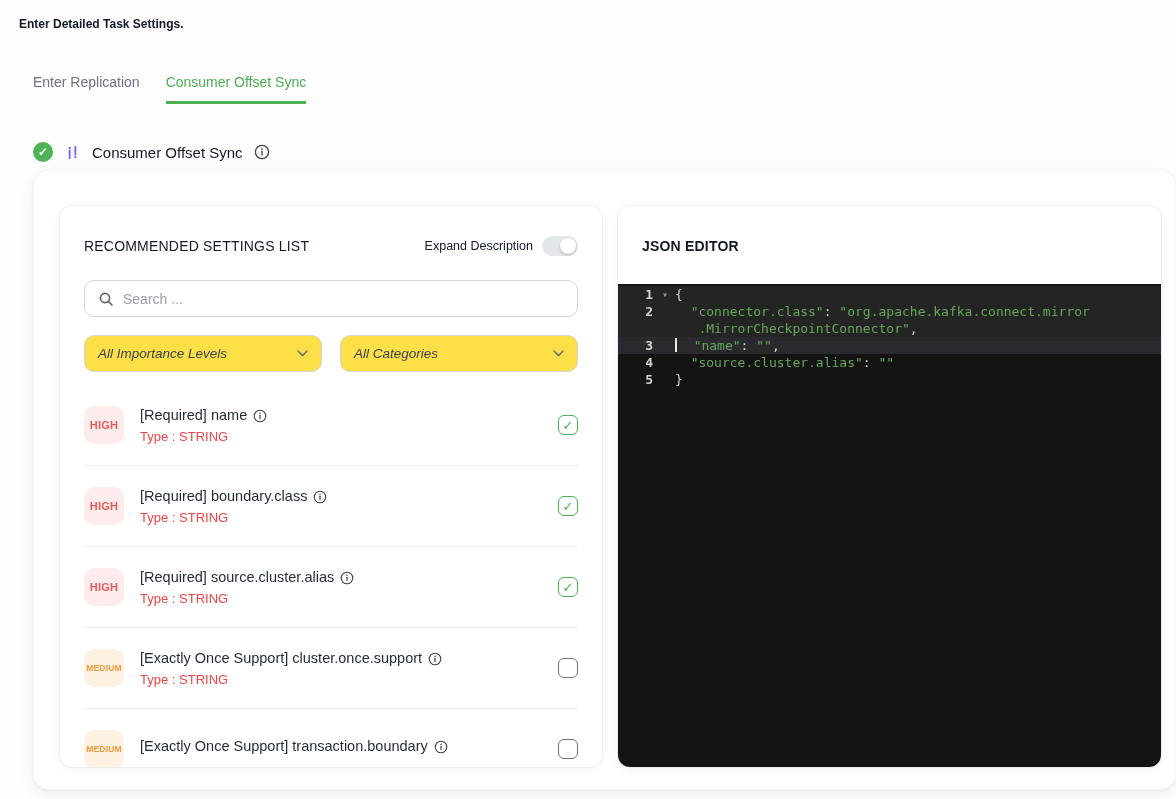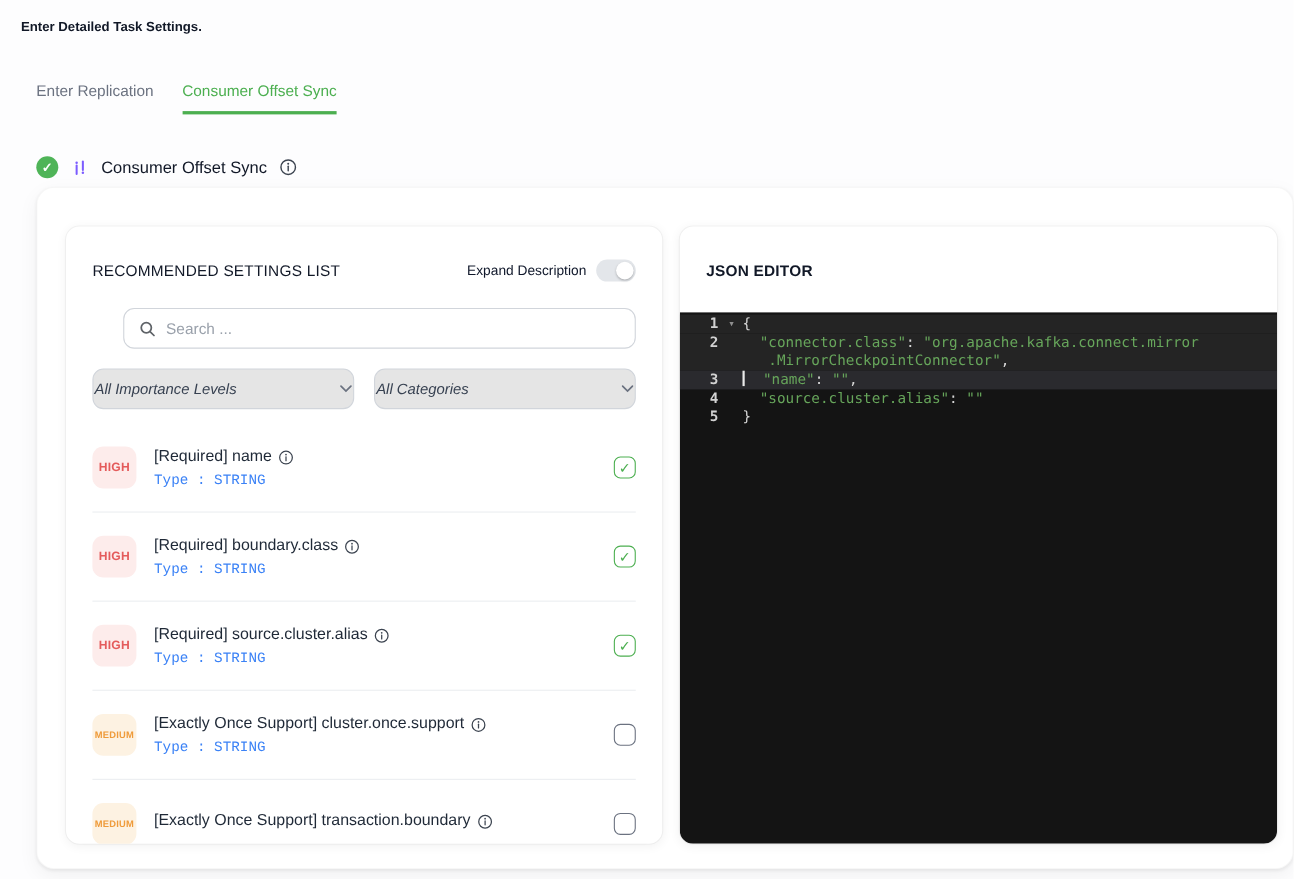--- a/index.html
+++ b/index.html
@@ -62,52 +62,52 @@
     width:36px; height:20px; border-radius:10px; background:#e3e6ea;
     position:relative; cursor:pointer; flex:0 0 auto;
   }
   .toggle .knob {
     position:absolute; top:2px; left:18px; width:16px; height:16px; border-radius:50%;
     background:#fff; box-shadow:0 1px 2px rgba(0,0,0,.25);
   }
 
   .search-box {
     margin-top:24px; height:37px; border:1px solid #d1d5db; border-radius:10px;
-    display:flex; align-items:center; padding:0 13px; gap:9px; background:#fff;margin-left:28px;
+    display:flex; align-items:center; padding:0 13px; gap:9px; background:#fff;
   }
   .search-box input {
     border:none; outline:none; flex:1; font-size:14px; color:#374151;
     font-family:"Liberation Sans", sans-serif; background:transparent;
   }
   .search-box input::placeholder { color:#9aa1ab; }
 
   .filters { margin-top:18px; display:flex; gap:18px; }
   .select {
     flex:1; height:37px; border:1px solid #d1d5db; border-radius:10px;
     display:flex; align-items:center; justify-content:space-between;
-    padding:0 1px; cursor:pointer; background:#e5e5e5;
+    padding:0 13px; cursor:pointer; background:#fde047;
   }
   .select .sel-text { font-size:13.5px; font-style:italic; color:#374151; }
 
   .settings-list { margin-top:13px; }
   .setting-row {
     height:81px; display:flex; align-items:center; gap:16px;
     border-bottom:1px solid #eceef1;
   }
   .badge {
     width:40px; height:38px; border-radius:10px; flex:0 0 auto;
     display:flex; align-items:center; justify-content:center;
     font-weight:700; letter-spacing:.2px;
   }
   .badge.high   { background:#fdeceb; color:#e45b5b; font-size:11px; }
   .badge.medium { background:#fdf2e2; color:#ef9b3a; font-size:8.5px; }
   .setting-texts { display:flex; flex-direction:column; gap:6px; }
   .setting-label-line { display:flex; align-items:flex-end; gap:6px; }
   .setting-label { font-size:14.5px; color:#1f2937; }
-  .setting-type { font-size:13px; color:#3b82f6;font-family:Liberation Mono, monospace; }
+  .setting-type { font-size:13px; color:#ef4444; }
   .checkbox {
     margin-left:auto; width:20px; height:20px; border-radius:6px; cursor:pointer;
     display:flex; align-items:center; justify-content:center; flex:0 0 auto;
   }
   .checkbox.checked { border:1.5px solid #4caf50; color:#4caf50; font-size:13px; }
   .checkbox.checked::after { content:"✓"; }
   .checkbox.unchecked { border:1.5px solid #6b7280; }
 
   
   .editor-title { font-size:14px; font-weight:700; color:#111827; padding:32px 24px 0; letter-spacing:.2px; }

